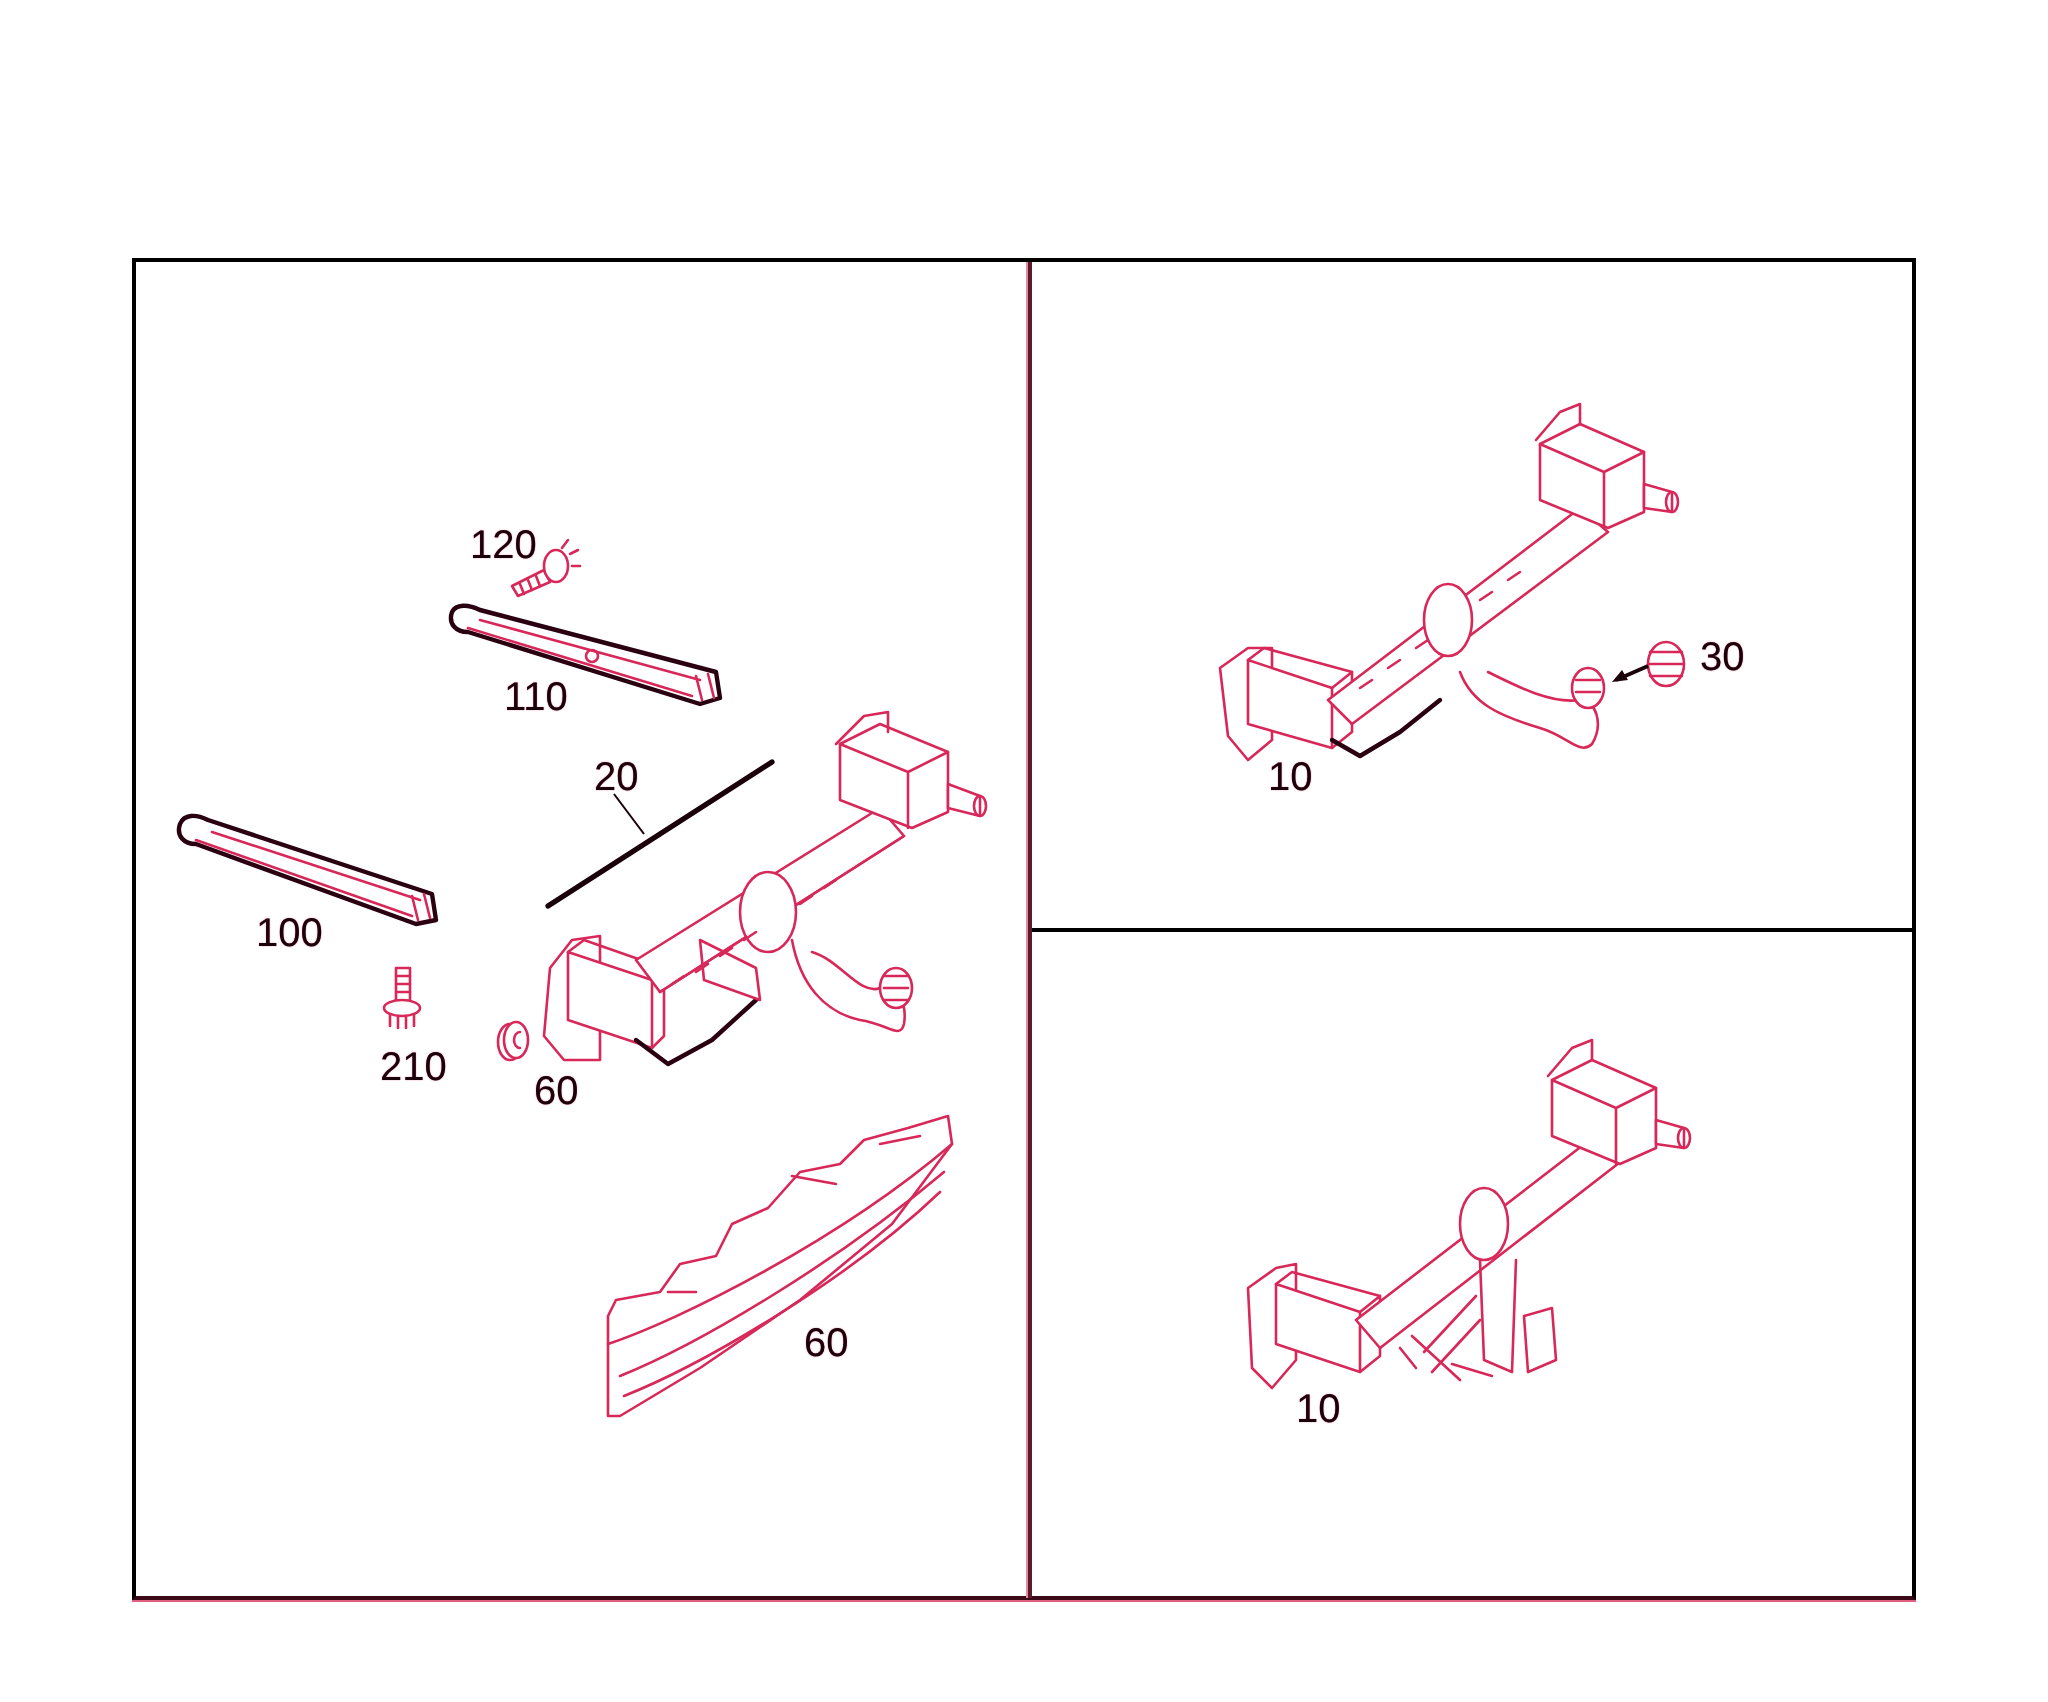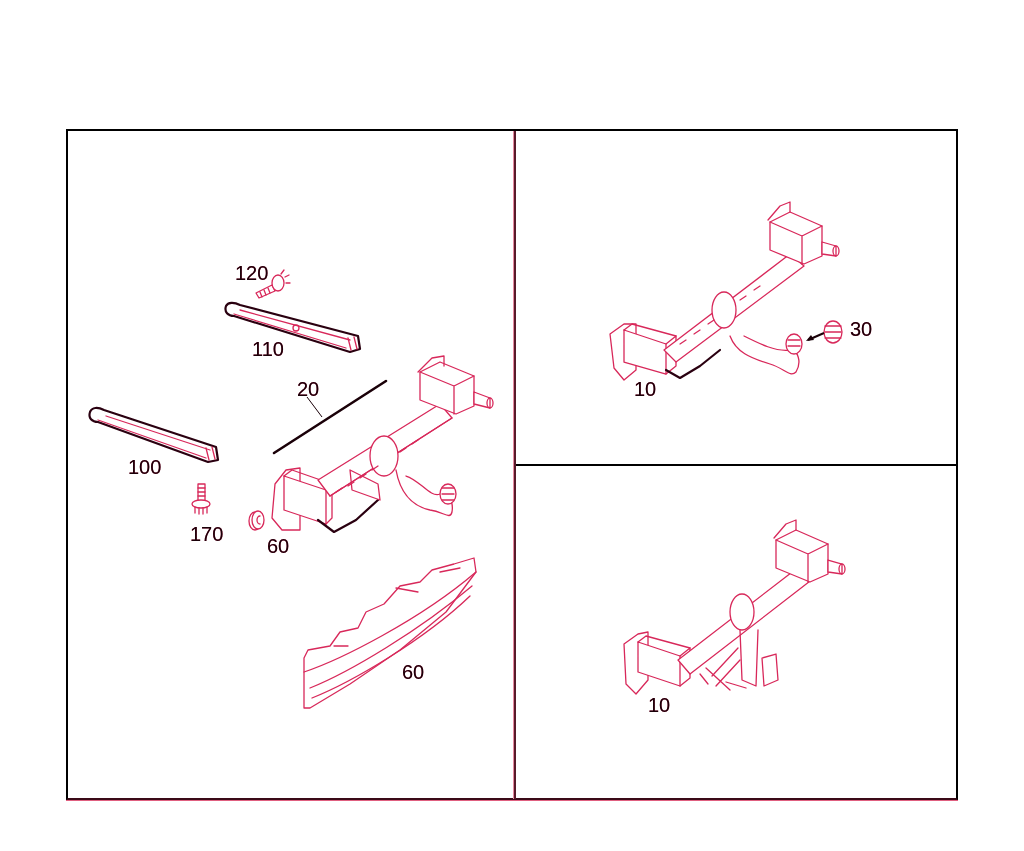--- a/index.html
+++ b/index.html
@@ -132,18 +132,18 @@
     <path class="fl" d="M762,658 L776,654 L778,680 L764,686 Z"></path>
     <path class="pk" d="M712,676 L738,648 M706,668 L730,690 M716,686 L740,660"></path>
     <path class="pk" d="M700,674 l8,10 M726,682 l20,6"></path>
   </g>
 </svg>
 
 <span class="label" style="left:235px;top:265px;">120</span>
 <span class="label" style="left:252px;top:341px;">110</span>
 <span class="label" style="left:297px;top:381px;">20</span>
 <span class="label" style="left:128px;top:459px;">100</span>
-<span class="label" style="left:190px;top:526px;">170</span>
+<span class="label" style="left:190px;top:526px;">210</span>
 <span class="label" style="left:245px;top:538px;margin-left:22px;">60</span>
 <span class="label" style="left:402px;top:664px;">60</span>
 <span class="label" style="left:634px;top:381px;">10</span>
 <span class="label" style="left:850px;top:321px;">30</span>
 <span class="label" style="left:648px;top:697px;">10</span>
 
 </body></html>

